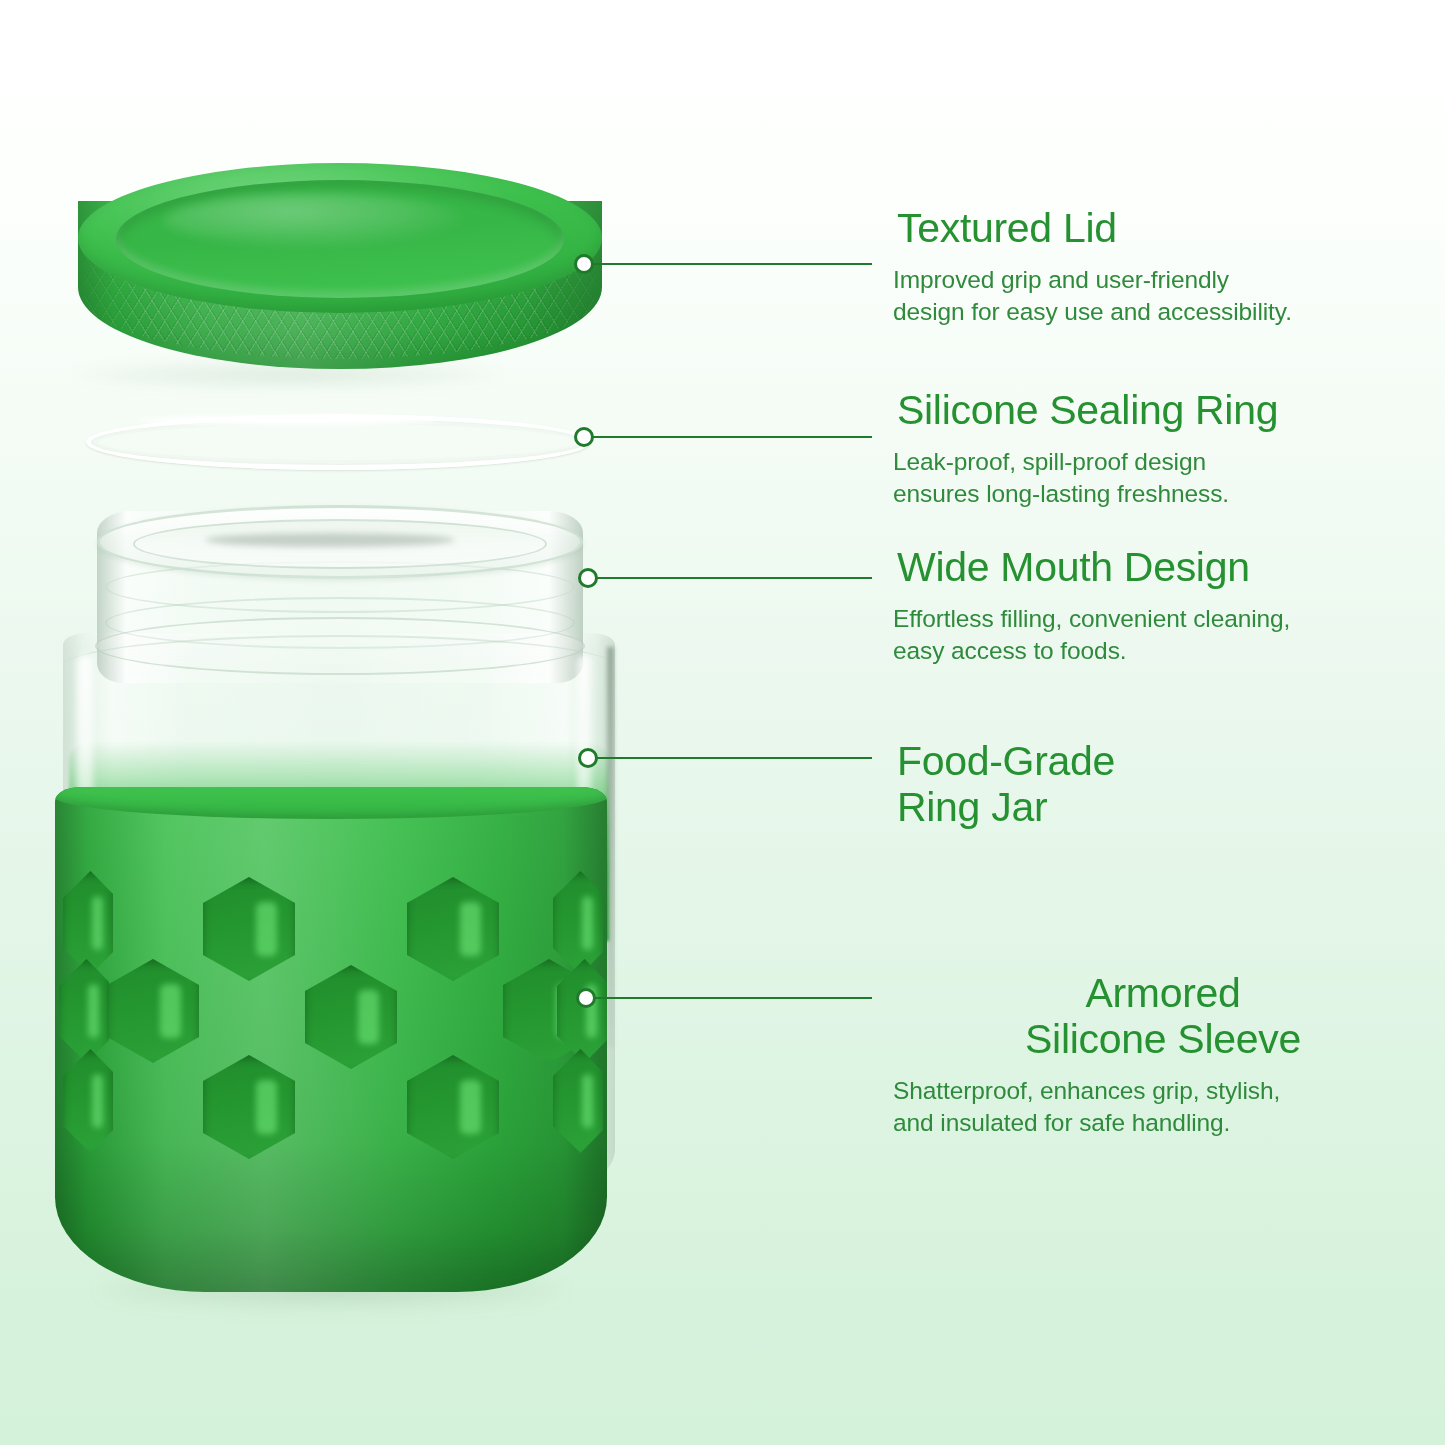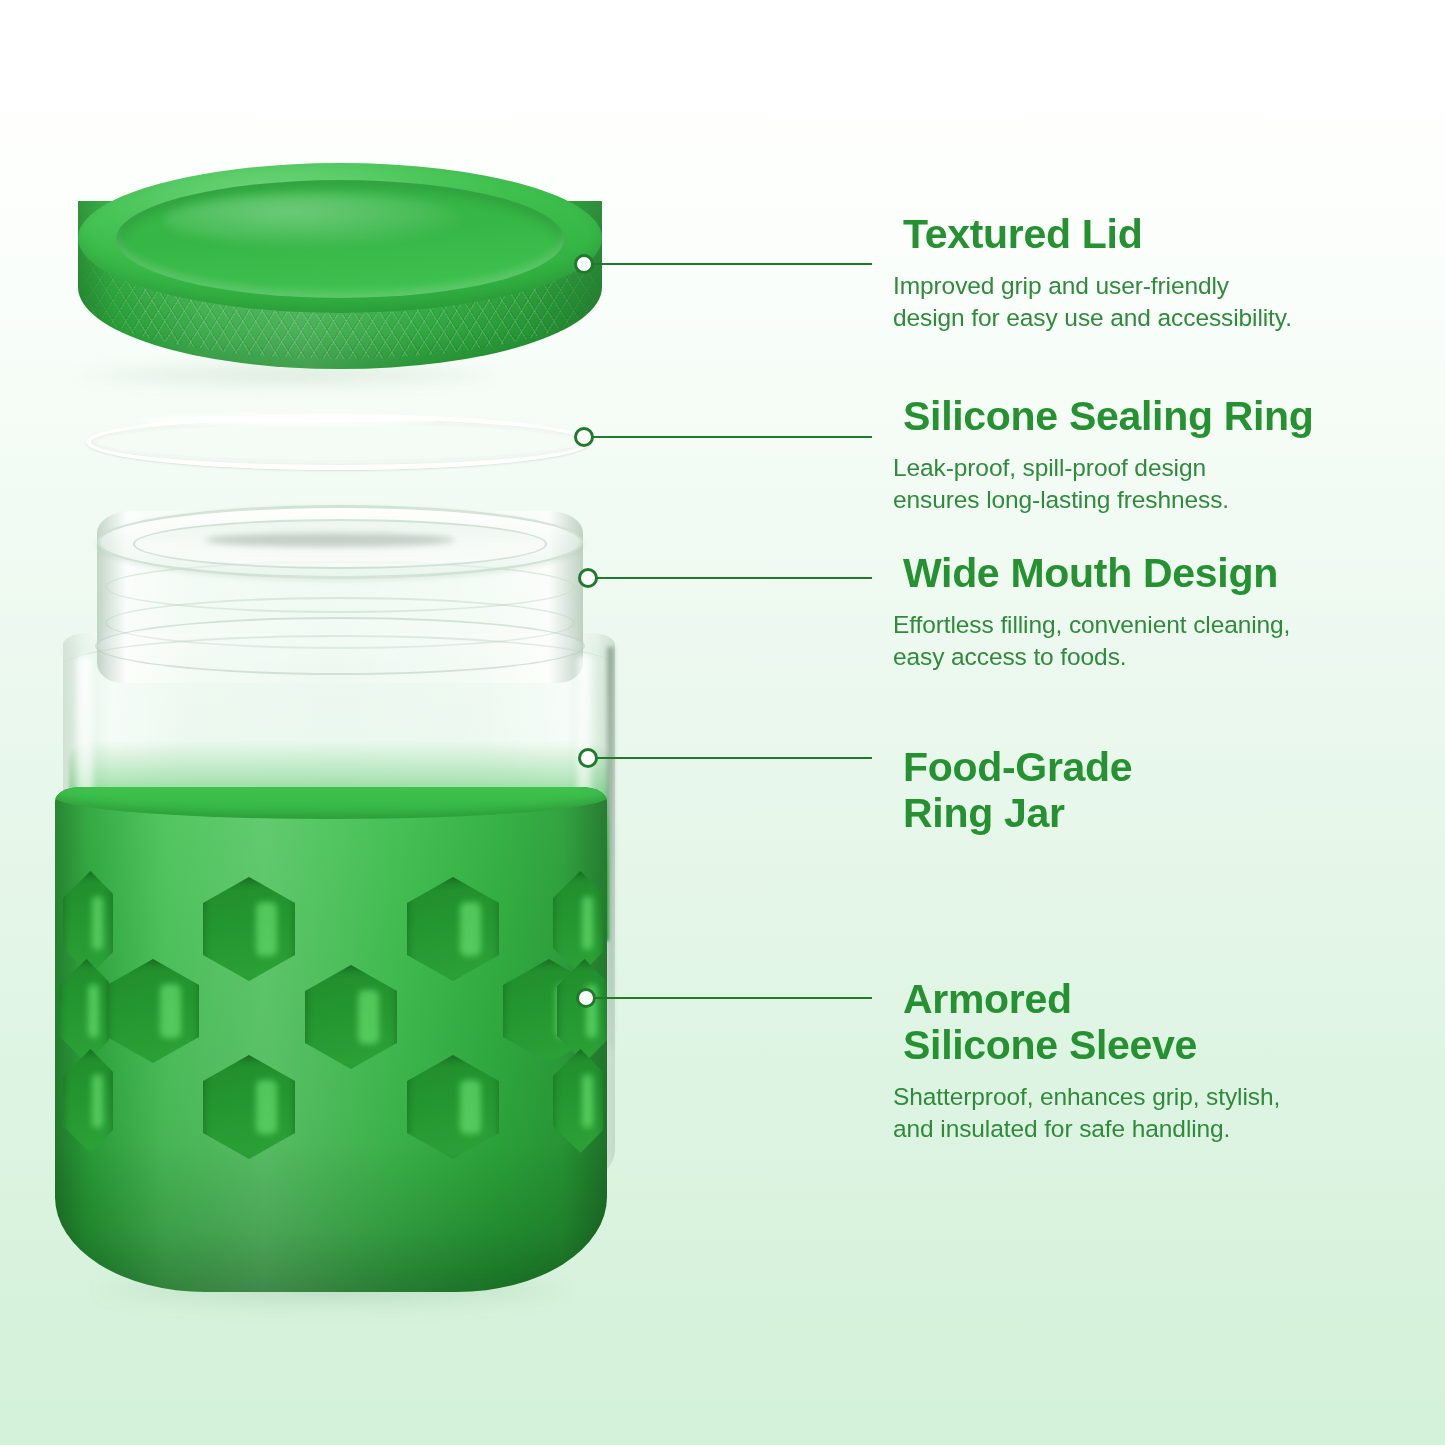--- a/index.html
+++ b/index.html
@@ -386,23 +386,23 @@
     position: absolute;
     height: 2px;
     background: #1f7a2b;
     z-index: 4;
   }
   .text-block {
     position: absolute;
     width: 540px;
   }
   .c-title {
-    margin: 10px;
+    margin: 4px;
     font-size: 41px;
-    font-weight: bold;
+    font-weight: normal;
     line-height: 1.12;
     color: #259130;
     letter-spacing: -0.3px;
   }
   .c-desc {
     margin: 12px 0 0 0;
     font-size: 24.5px;
     line-height: 1.33;
     color: #2f8a3c;
     letter-spacing: -0.1px;
@@ -508,20 +508,20 @@
     <div class="text-block" style="left:893px; top:735px;">
       <p class="c-title" style="white-space:pre-line;">Food-Grade
 Ring Jar</p>
     </div>
   </div>
 
   <div class="callout">
     <div class="callout-dot" style="left:576px; top:988px;"></div>
     <div class="callout-line" style="left:594px; top:997px; width:278px;"></div>
     <div class="text-block" style="left:893px; top:967px;">
-      <p class="c-title" style="white-space:pre-line;">Armored
+      <p class="c-title" style="white-space:pre-line;text-align:center;">Armored
 Silicone Sleeve</p>
       <p class="c-desc">Shatterproof, enhances grip, stylish,
 and insulated for safe handling.</p>
     </div>
   </div>
 
 </div>
 
 </body></html>

